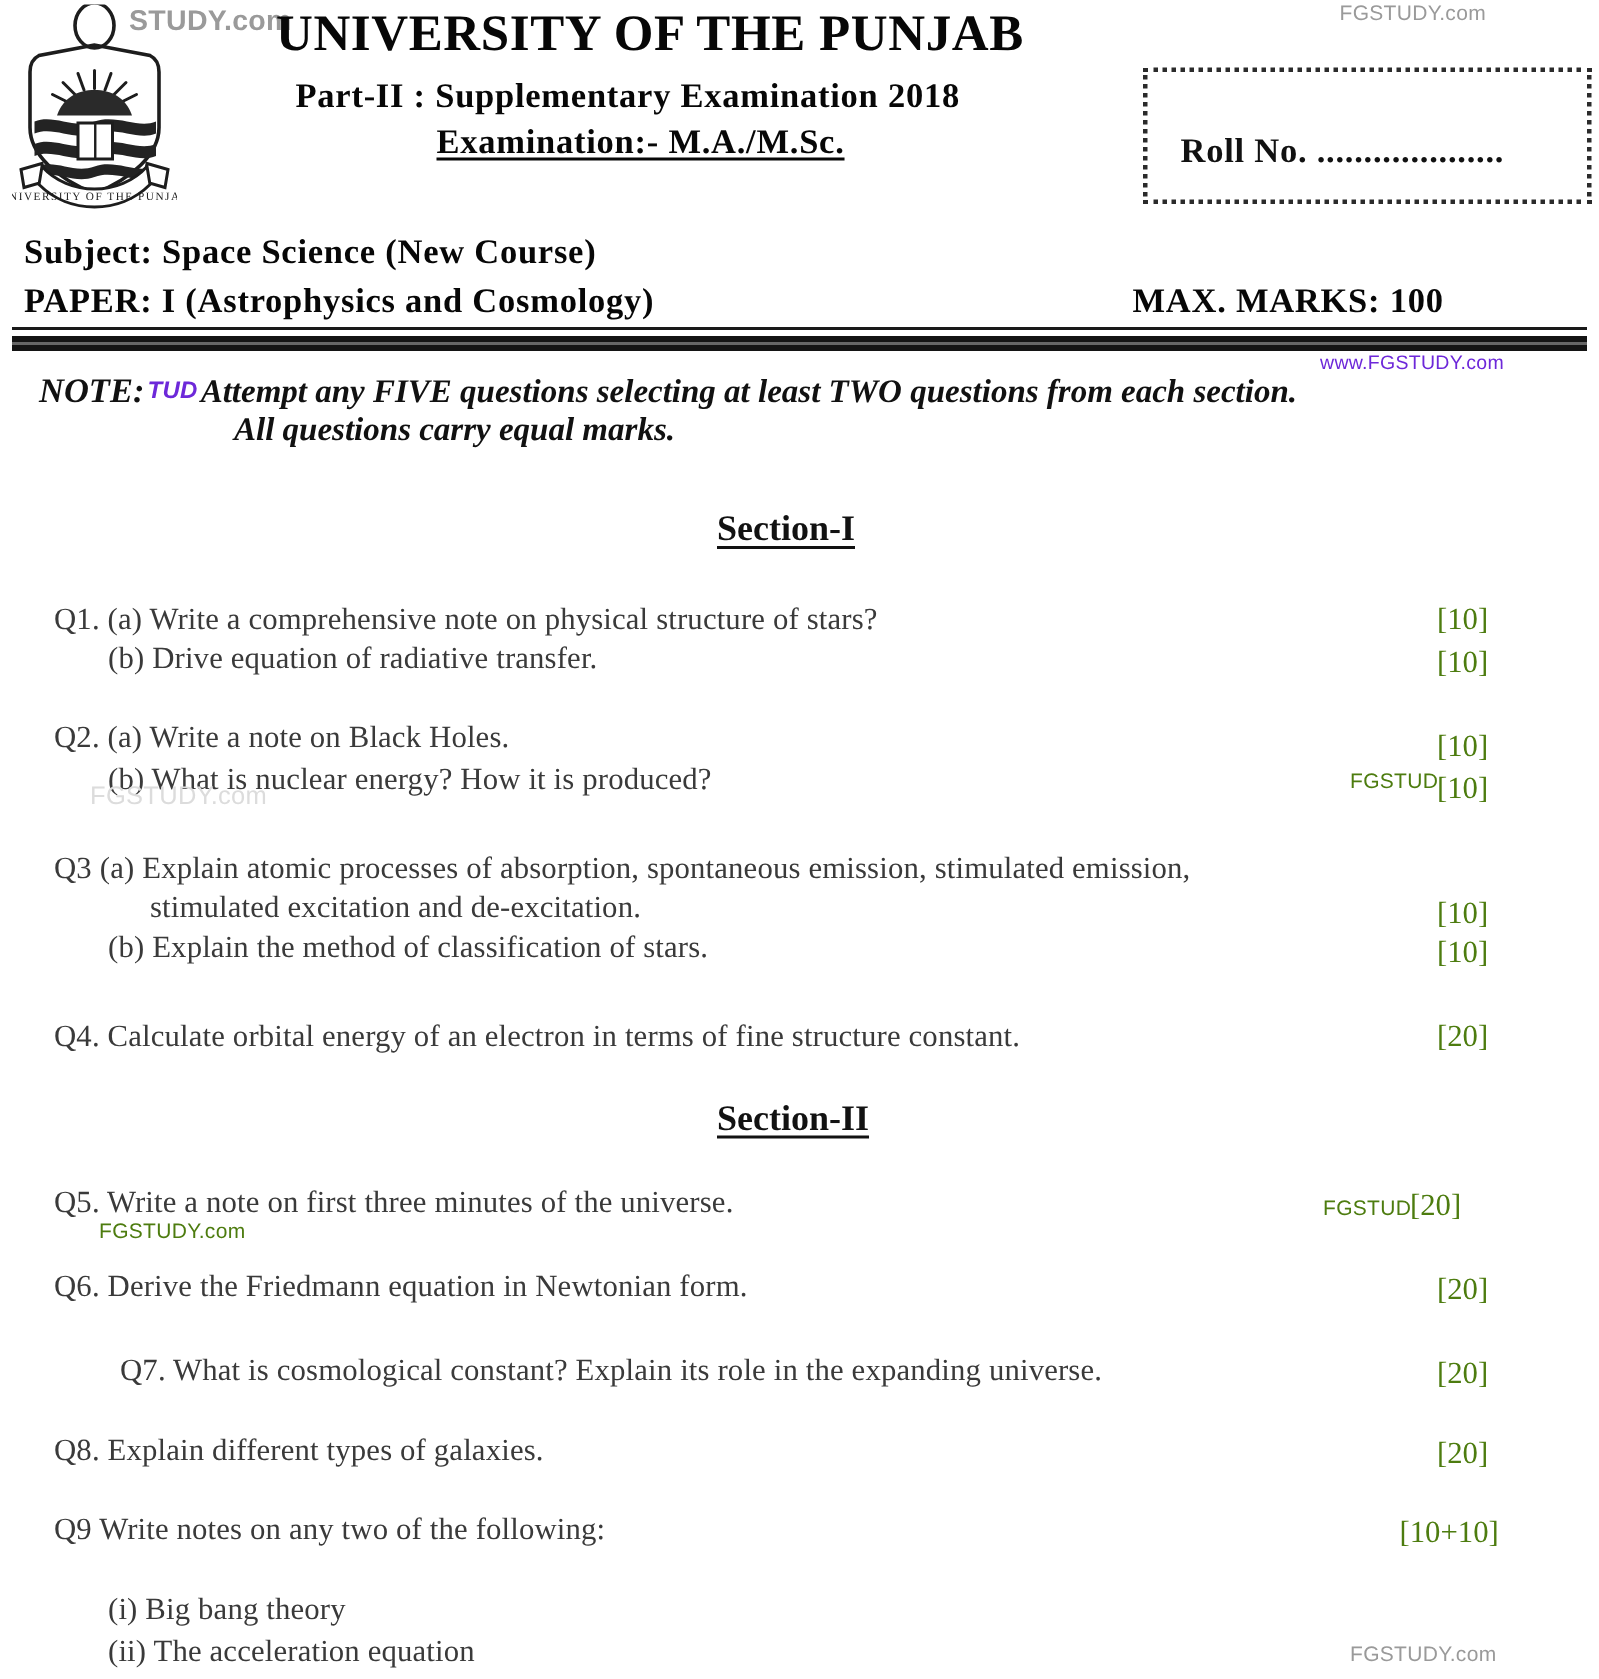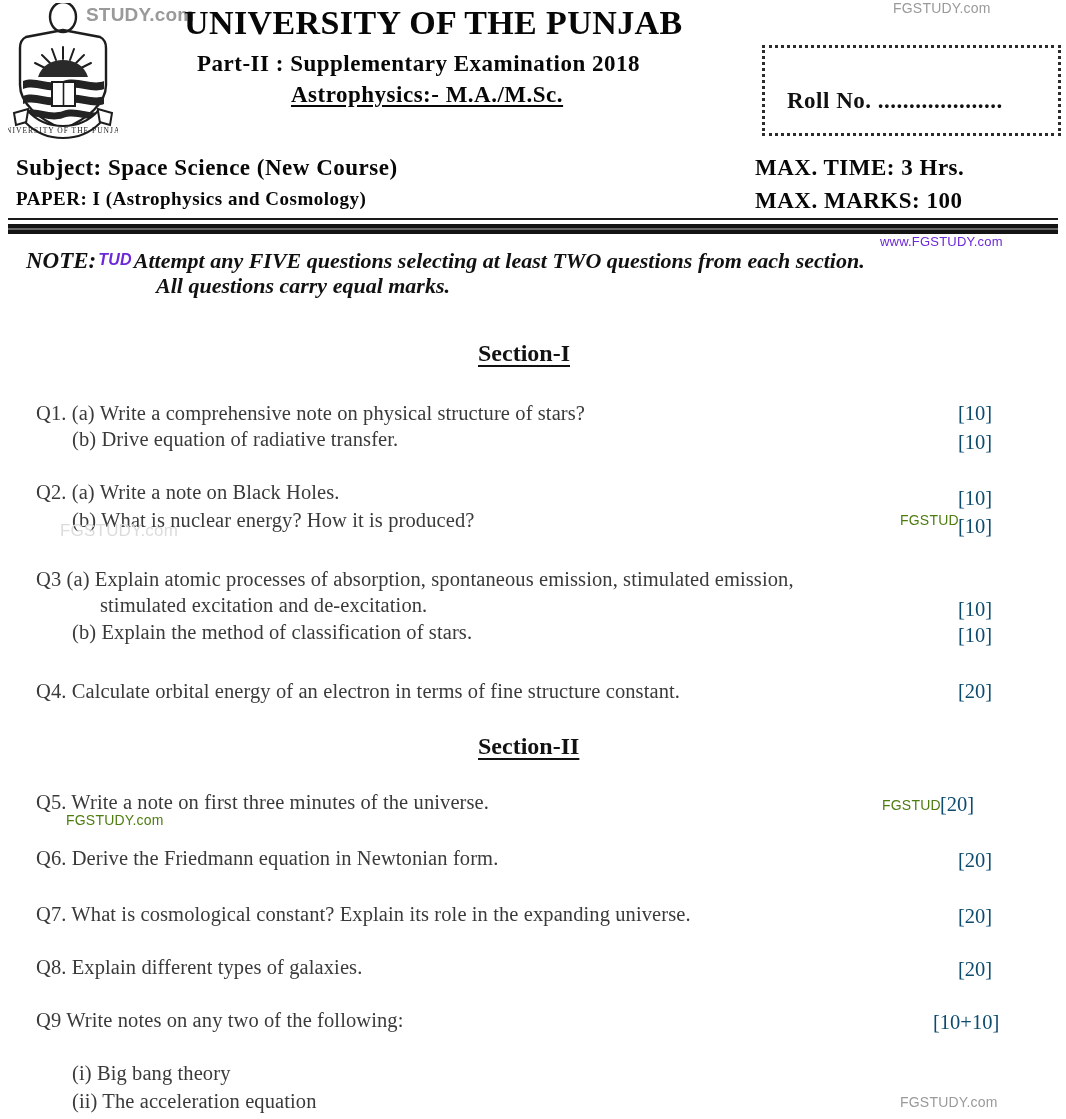--- a/index.html
+++ b/index.html
@@ -62,21 +62,21 @@
     text-decoration: underline;
     text-underline-offset: 3px;
   }
   #subject-line {
     left: 16px; top: 155px;
     font-size: 23px;
     font-weight: bold;
   }
   #paper-line {
     left: 16px; top: 188px;
-    font-size: 19px;
+    font-size: 23px;
     font-weight: bold;
   }
   #maxtime-line {
     left: 755px; top: 155px;
     font-size: 23px;
     font-weight: bold;
   }
   #maxmarks-line {
     left: 755px; top: 188px;
     font-size: 23px;
@@ -145,21 +145,21 @@
 
   
   .q {
     font-size: 20.5px;
     color: #3a3a3a;
     letter-spacing: .1px;
   }
   .marks {
     position: absolute;
     font-size: 20.5px;
-    color: #0c4a6e;
+    color: #4d7c0f;
     text-align: left;
   }
   .marks-x { left: 958px; }
   .q-left { left: 36px; }
   .q-indent { left: 72px; }
   .q-indent2 { left: 100px; }
 </style>
 </head>
 <body>
 
@@ -204,26 +204,25 @@
       </g>
       <text x="55" y="130" font-family="Liberation Serif, serif" font-size="7.5" fill="#1d1d1d" text-anchor="middle" letter-spacing="1">UNIVERSITY OF THE PUNJAB</text>
     </svg>
   </div>
 
   <div class="wm" style="left:86px; top:4px; font-size:19px;font-weight:bold;">STUDY.com</div>
   <div class="wm" style="left:893px; top:0px; font-size:14px;">FGSTUDY.com</div>
 
   <div class="abs h-title" id="uni-title">UNIVERSITY OF THE PUNJAB</div>
   <div class="abs h-title" id="part-line">Part-II : Supplementary Examination 2018</div>
-  <div class="abs h-title" id="exam-line">Astrophysics:- M.A./M.Sc.</div>
+  <div class="abs h-title" id="exam-line">Examination:- M.A./M.Sc.</div>
 
   <div class="abs h-title" id="subject-line">Subject: Space Science (New Course)</div>
   <div class="abs h-title" id="paper-line">PAPER: I (Astrophysics and Cosmology)</div>
 
-  <div class="abs h-title" id="maxtime-line">MAX. TIME: 3 Hrs.</div>
   <div class="abs h-title" id="maxmarks-line">MAX. MARKS: 100</div>
 
   <div class="abs" id="rollno-box">
     <span id="rollno-label">Roll No. ....................</span>
   </div>
 
   <div class="abs" id="rule-thin"></div>
   <div class="abs" id="rule-thick"></div>
 
   <div class="wm wm-faint" style="left:880px; top:234px; font-size:13px;">www.FGSTUDY.com</div>
@@ -293,21 +292,21 @@
   <div class="marks" style="left:940px; top:793px;">[20]</div>
   <div class="wm wm-dark" style="left:882px; top:797px; font-size:14px;">FGSTUD</div>
   <div class="wm wm-dark" style="left:66px; top:812px; font-size:14px;">FGSTUDY.com</div>
 
   <div class="abs q q-left" style="top:847px;">
     <span>Q6.</span>
     <span>Derive the Friedmann equation in Newtonian form.</span>
   </div>
   <div class="marks marks-x" style="top:849px;">[20]</div>
 
-  <div class="abs q q-left" style="top:903px;">
+  <div class="abs q q-left" style="top:903px;margin-left:44px;">
     <span>Q7.</span>
     <span>What is cosmological constant? Explain its role in the expanding universe.</span>
   </div>
   <div class="marks marks-x" style="top:905px;">[20]</div>
 
   <div class="abs q q-left" style="top:956px;">
     <span>Q8.</span>
     <span>Explain different types of galaxies.</span>
   </div>
   <div class="marks marks-x" style="top:958px;">[20]</div>

